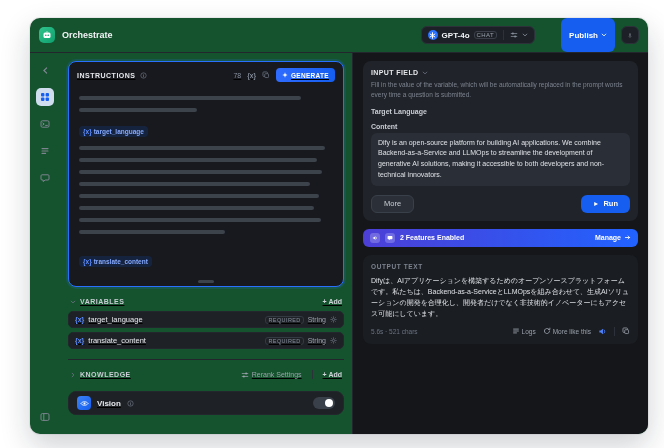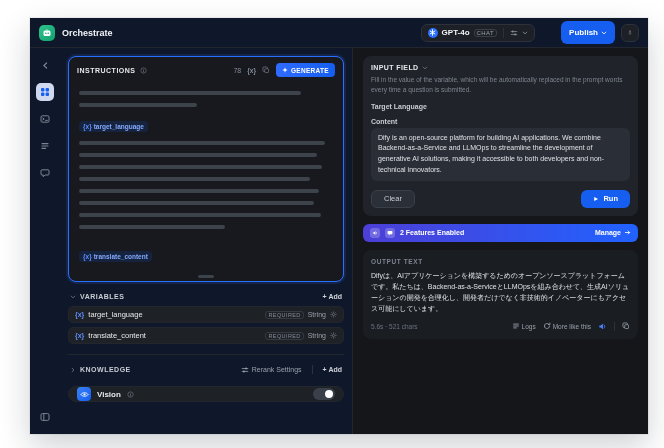--- a/index.html
+++ b/index.html
@@ -1,44 +1,44 @@
 <!DOCTYPE html>
 <html><head>
 <meta charset="utf-8">
 <style>
   html,body{margin:0;padding:0;width:664px;height:448px;background:#ffffff;
     font-family:"Liberation Sans", sans-serif;overflow:hidden;}
   *{box-sizing:border-box;}
-  .window{position:absolute;left:30px;top:18px;width:618px;height:416px;background:#0f172a;
-    border-radius:0;box-shadow:0 12px 30px rgba(16,24,40,.20),0 0 0 1px rgba(16,24,40,.06);
+  .window{position:absolute;left:30px;top:18px;width:618px;height:416px;background:#14532d;
+    border-radius:10px;box-shadow:0 12px 30px rgba(16,24,40,.20),0 0 0 1px rgba(16,24,40,.06);
     display:flex;flex-direction:column;overflow:hidden;}
   
   .topbar{flex:0 0 30px;display:flex;align-items:center;padding:0 9px;border-bottom:1px solid #23262c;}
   .app-logo{width:16px;height:16px;border-radius:5px;background:linear-gradient(135deg,#31c48d,#0e9f6e);
     display:flex;align-items:center;justify-content:center;cursor:pointer;flex:0 0 16px;}
   .app-title{font-size:9px;font-weight:700;color:#f2f4f7;margin-left:7px;}
   .model-pill{margin-left:auto;margin-right:26px;height:18px;display:flex;align-items:center;gap:4px;
     background:#1d2127;border:1px solid #2c313a;border-radius:6px;padding:0 6px;cursor:pointer;}
   .model-icon{width:10px;height:10px;border-radius:50%;background:#2970ff;display:flex;align-items:center;justify-content:center;}
   .model-name{font-size:8px;font-weight:700;color:#f2f4f7;}
   .mode-badge{font-size:6px;color:#9aa1ab;border:1px solid #3a3f49;border-radius:3px;padding:0 2px;letter-spacing:.4px;}
   .pill-sep{width:1px;height:10px;background:#2c313a;margin:0 2px;}
   .pill-icon{color:#868e9a;display:flex;cursor:pointer;}
-  .publish-btn{height:23px;background:#155eef;color:#fff;border:none;border-radius:6px;font-size:8px;font-weight:700;
+  .publish-btn{height:34px;background:#155eef;color:#fff;border:none;border-radius:6px;font-size:8px;font-weight:700;
     display:flex;align-items:center;gap:3px;padding:0 8px;cursor:pointer;font-family:inherit;}
   .tb-iconbtn{width:18px;height:18px;margin-left:6px;border-radius:6px;background:#1d2127;border:1px solid #2c313a;
     color:#9aa1ab;display:flex;align-items:center;justify-content:center;cursor:pointer;}
   
   .content{flex:1;display:flex;min-height:0;}
   .rail{flex:0 0 30px;display:flex;flex-direction:column;align-items:center;padding:8px 0;gap:9px;}
   .rail-icon{width:18px;height:18px;border-radius:5px;display:flex;align-items:center;justify-content:center;
     color:#7d8490;cursor:pointer;}
   .rail-icon.active{background:rgba(224,233,255,.92);color:#155eef;}
   .rail-bottom{margin-top:auto;}
-  .left{flex:0 0 292px;padding:8px;}
+  .left{flex:0 0 292px;padding:8px;text-decoration:underline;}
   .right{flex:1;border-left:1px solid #23262c;background:#141619;padding:8px 10px;display:flex;flex-direction:column;min-width:0;}
   
   .instructions-panel{border:1px solid #2970ff;box-shadow:0 0 0 2px rgba(41,112,255,.16);border-radius:8px;
     background:#17191e;position:relative;padding-bottom:8px;}
   .inst-head{display:flex;align-items:center;gap:4px;padding:6px 8px 2px;}
   .inst-title{font-size:7px;font-weight:700;letter-spacing:.5px;color:#e6e8ec;}
   .icon-dim{color:#6b7280;display:flex;}
   .inst-right{margin-left:auto;display:flex;align-items:center;gap:6px;color:#868e9a;}
   .char-count{font-size:7px;}
   .mini-x{font-size:6.5px;font-weight:700;color:#868e9a;cursor:pointer;}
@@ -62,21 +62,21 @@
     padding:0 6px;gap:4px;margin-top:4px;cursor:pointer;}
   .var-x{color:#5f8eff;font-size:7px;font-weight:700;}
   .var-name{font-size:7.5px;color:#e6e8ec;}
   .var-right{margin-left:auto;display:flex;align-items:center;gap:4px;}
   .req-badge{font-size:5.5px;color:#868e9a;border:1px solid #343a42;border-radius:3px;padding:0 2px;letter-spacing:.4px;}
   .var-type{font-size:7px;color:#9aa1ab;}
   .knowledge{margin-top:10px;padding-top:8px;border-top:1px solid #23262c;}
   .rerank{display:flex;align-items:center;gap:3px;color:#9aa1ab;font-size:7px;cursor:pointer;margin-left:auto;}
   .v-sep{width:1px;height:9px;background:#2c313a;}
   .k-add{font-size:7px;color:#d0d3d9;cursor:pointer;font-weight:600;margin-left:6px;}
-  .vision-row{margin-top:10px;background:#1e2126;border:1px solid #23262c;border-radius:8px;height:16px;
+  .vision-row{margin-top:10px;background:#1e2126;border:1px solid #23262c;border-radius:8px;height:24px;
     display:flex;align-items:center;gap:6px;padding:0 8px;}
   .vision-icon{width:14px;height:14px;border-radius:4px;background:linear-gradient(135deg,#3b82f6,#155eef);
     display:flex;align-items:center;justify-content:center;color:#fff;}
   .vision-title{font-size:8px;font-weight:600;color:#e6e8ec;}
   .toggle{margin-left:auto;width:22px;height:12px;border-radius:7px;background:#3a4049;position:relative;cursor:pointer;}
   .toggle-knob{position:absolute;right:2px;top:2px;width:8px;height:8px;border-radius:50%;background:#fff;}
   
   .debug-head{display:flex;align-items:center;margin-bottom:8px;}
   .debug-title{font-size:8px;font-weight:700;letter-spacing:.3px;color:#f2f4f7;}
   .refresh-btn{margin-left:auto;color:#9aa1ab;cursor:pointer;display:flex;}
@@ -367,21 +367,21 @@
           </span>
         </div>
         <div class="if-desc">Fill in the value of the variable, which will be automatically replaced in the prompt words every time a question is submitted.</div>
 
         <div class="field-label">Target Language</div>
 
         <div class="field-label">Content</div>
         <div class="textarea">Dify is an open-source platform for building AI applications. We combine Backend-as-a-Service and LLMOps to streamline the development of generative AI solutions, making it accessible to both developers and non-technical innovators.</div>
 
         <div class="btn-row">
-          <button class="clear-btn">Clear</button>
+          <button class="clear-btn">More</button>
           <button class="run-btn">
             <svg width="6" height="6" viewBox="0 0 10 10">
                 <polygon points="2,1.5 8.5,5 2,8.5" fill="#fff"></polygon>
               </svg>
             <span>Run</span>
           </button>
         </div>
       </div>
 
       <div class="features-bar">

